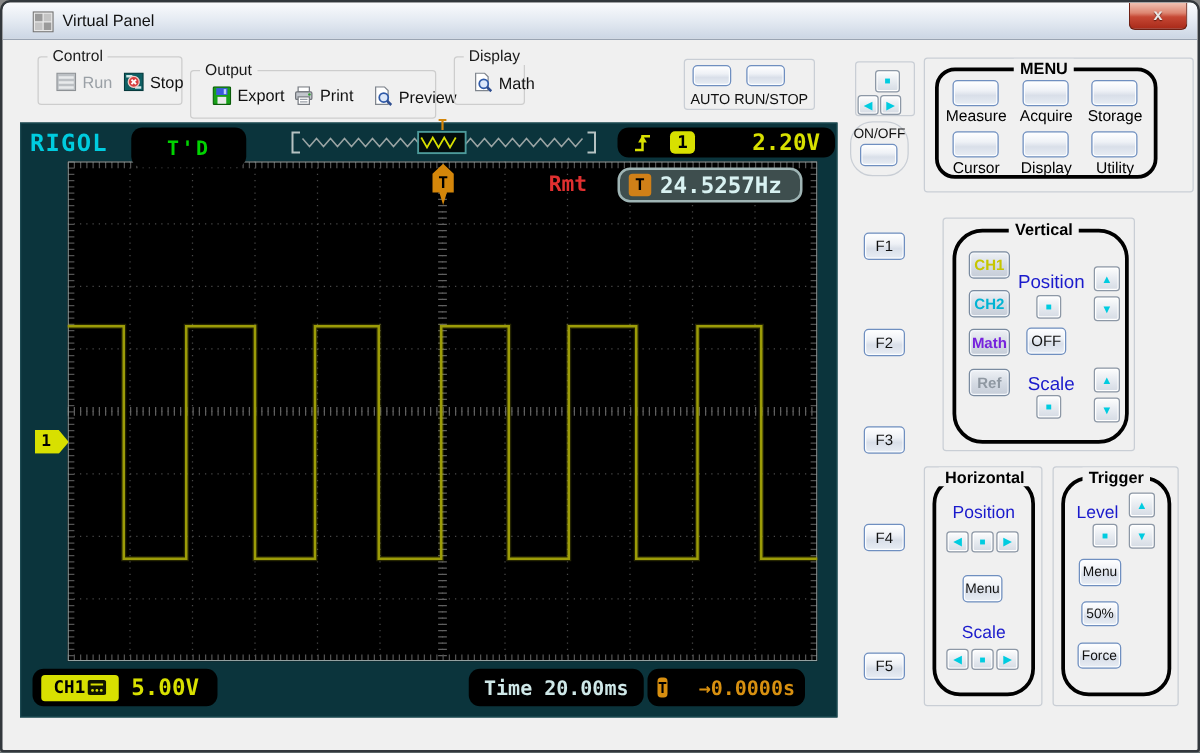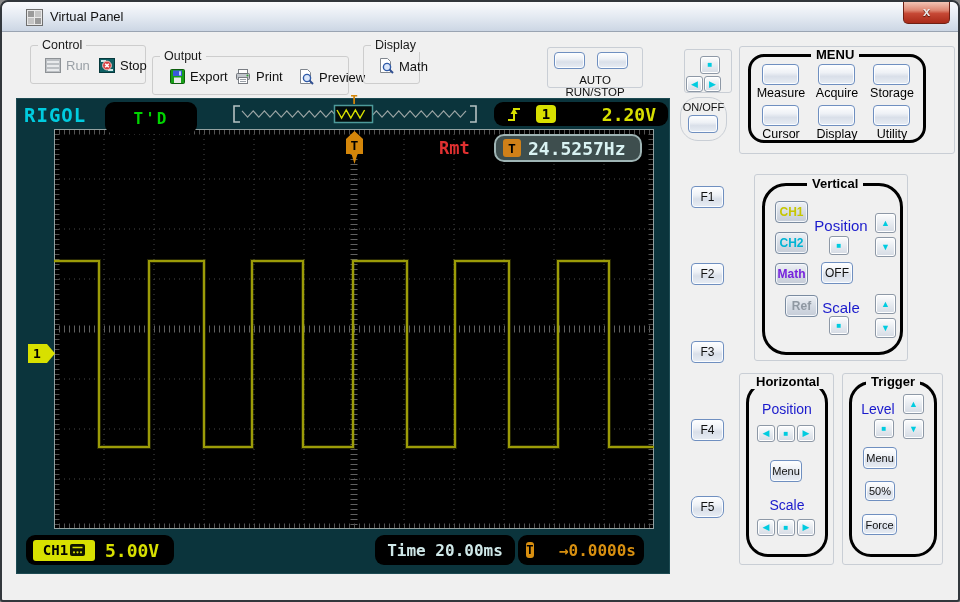--- a/index.html
+++ b/index.html
@@ -165,21 +165,21 @@
     <div class="titem" style="left:6px;top:12px;">
       <svg width="16" height="16" viewBox="0 0 16 16">
         <path d="M2.5,0.5 h7 l3,3 v11 h-10 z" fill="#fff" stroke="#80868e"></path>
         <circle cx="9" cy="9" r="3.6" fill="#dbe7fa" stroke="#2f5aa8" stroke-width="1.4"></circle>
         <line x1="11.6" y1="11.6" x2="15" y2="15" stroke="#2f4e90" stroke-width="2"></line>
       </svg>
       <span>Math</span>
     </div>
   </div>
 
-  <div class="gbox" style="left:545px;top:45px;width:96px;height:41px;border-color:#c9ced5;">
+  <div class="gbox" style="left:545px;top:45px;width:105px;height:41px;border-color:#c9ced5;">
     <div class="pbtn" style="left:6px;top:4px;width:31px;height:17px;"></div>
     <div class="pbtn" style="left:49px;top:4px;width:31px;height:17px;"></div>
     <div style="position:absolute;left:0;top:26px;width:100%;text-align:center;font-size:11.5px;color:#111;">AUTO RUN/STOP</div>
   </div>
 
   <div class="gbox" style="left:682px;top:47px;width:48px;height:44px;border-color:#c9ced5;">
     <div class="sqbtn" style="left:15px;top:6px;width:20px;height:18px;">
       <span class="glyph-sq">■</span>
       </div>
     <div class="sqbtn" style="left:1px;top:26px;width:17px;height:16px;">
@@ -209,41 +209,41 @@
   <div class="pbtn" style="left:816px;top:103px;width:37px;height:21px;"></div>
   <div class="pbtn" style="left:871px;top:103px;width:37px;height:21px;"></div>
   <div style="position:absolute;left:748px;top:125px;width:62px;text-align:center;font-size:12.5px;">Cursor</div>
   <div style="position:absolute;left:804px;top:125px;width:62px;text-align:center;font-size:12.5px;">Display</div>
   <div style="position:absolute;left:859px;top:125px;width:62px;text-align:center;font-size:12.5px;">Utility</div>
 
   <div class="pbtn fkey" style="top:184px;">F1</div>
   <div class="pbtn fkey" style="top:261px;">F2</div>
   <div class="pbtn fkey" style="top:339px;">F3</div>
   <div class="pbtn fkey" style="top:417px;">F4</div>
-  <div class="pbtn fkey" style="top:494px;border-radius:7px;">F5</div>
+  <div class="pbtn fkey" style="top:520px;">F5</div>
 
   <div class="gbox" style="left:752px;top:172px;width:154px;height:187px;border-color:#c9ced5;"></div>
   <div class="bpanel" style="left:760px;top:181px;width:141px;height:172px;border-radius:24px;">
     <span class="ptitle" style="left:42px;top:-10px;">Vertical</span>
   </div>
   <div class="chbtn" style="left:773px;top:199px;width:33px;height:22px;color:#c6c600;">CH1</div>
   <div class="bluelab" style="left:806px;top:215px;width:66px;font-size:15px;">Position</div>
   <div class="sqbtn" style="left:873px;top:211px;width:21px;height:20px;">
     <span class="glyph-tri">▲</span>
     </div>
   <div class="chbtn" style="left:773px;top:230px;width:33px;height:22px;color:#00b4d4;">CH2</div>
   <div class="sqbtn" style="left:827px;top:234px;width:20px;height:19px;">
     <span class="glyph-sq">■</span>
     </div>
   <div class="sqbtn" style="left:873px;top:235px;width:21px;height:20px;">
     <span class="glyph-tri">▼</span>
     </div>
   <div class="chbtn" style="left:773px;top:261px;width:33px;height:22px;color:#7722dd;">Math</div>
   <div class="pbtn" style="left:819px;top:260px;width:32px;height:22px;">OFF</div>
-  <div class="chbtn" style="left:773px;top:293px;width:33px;height:22px;color:#8f98a2;margin-left:10px;">Ref</div>
+  <div class="chbtn" style="left:773px;top:293px;width:33px;height:22px;color:#8f98a2;">Ref</div>
   <div class="bluelab" style="left:806px;top:297px;width:66px;font-size:15px;">Scale</div>
   <div class="sqbtn" style="left:873px;top:292px;width:21px;height:20px;">
     <span class="glyph-tri">▲</span>
     </div>
   <div class="sqbtn" style="left:827px;top:314px;width:20px;height:19px;">
     <span class="glyph-sq">■</span>
     </div>
   <div class="sqbtn" style="left:873px;top:316px;width:21px;height:20px;">
     <span class="glyph-tri">▼</span>
     </div>

